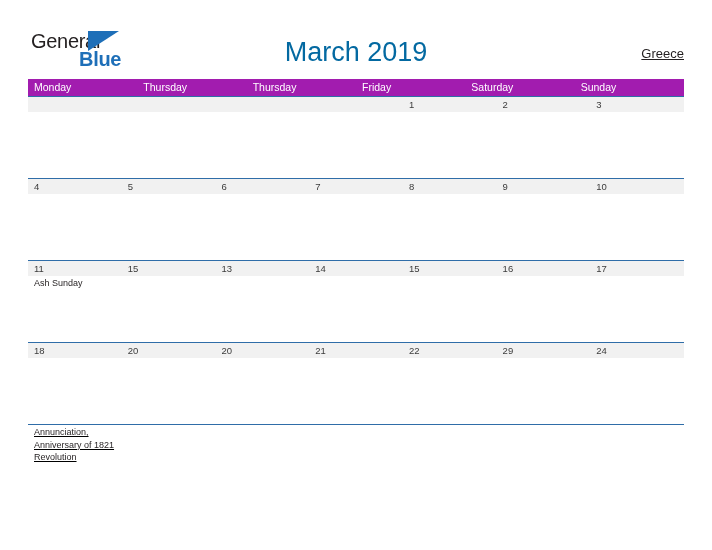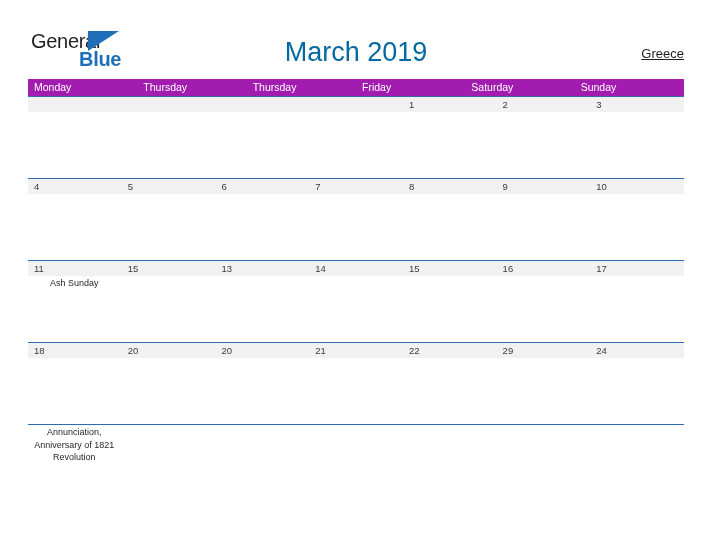--- a/index.html
+++ b/index.html
@@ -116,23 +116,22 @@
     color: #3b3b3b;
     line-height: 15px;
     padding-left: 6px;
     white-space: nowrap;
   }
   .week-events {
     display: flex;
     width: 656px;
     height: 66px;
     background: #ffffff;
-    text-align: center;
-  }
-  .week.last .week-events { height: 70px; }
+  }
+  .week.last .week-events { height: 70px; text-decoration: underline; }
   .daycell-ev {
     flex: 1 1 0;
     padding: 1px 7px 0 6px;
     font-size: 9px;
     color: #231f20;
     line-height: 12.5px;
     word-wrap: break-word;
   }
 </style>
 </head>

